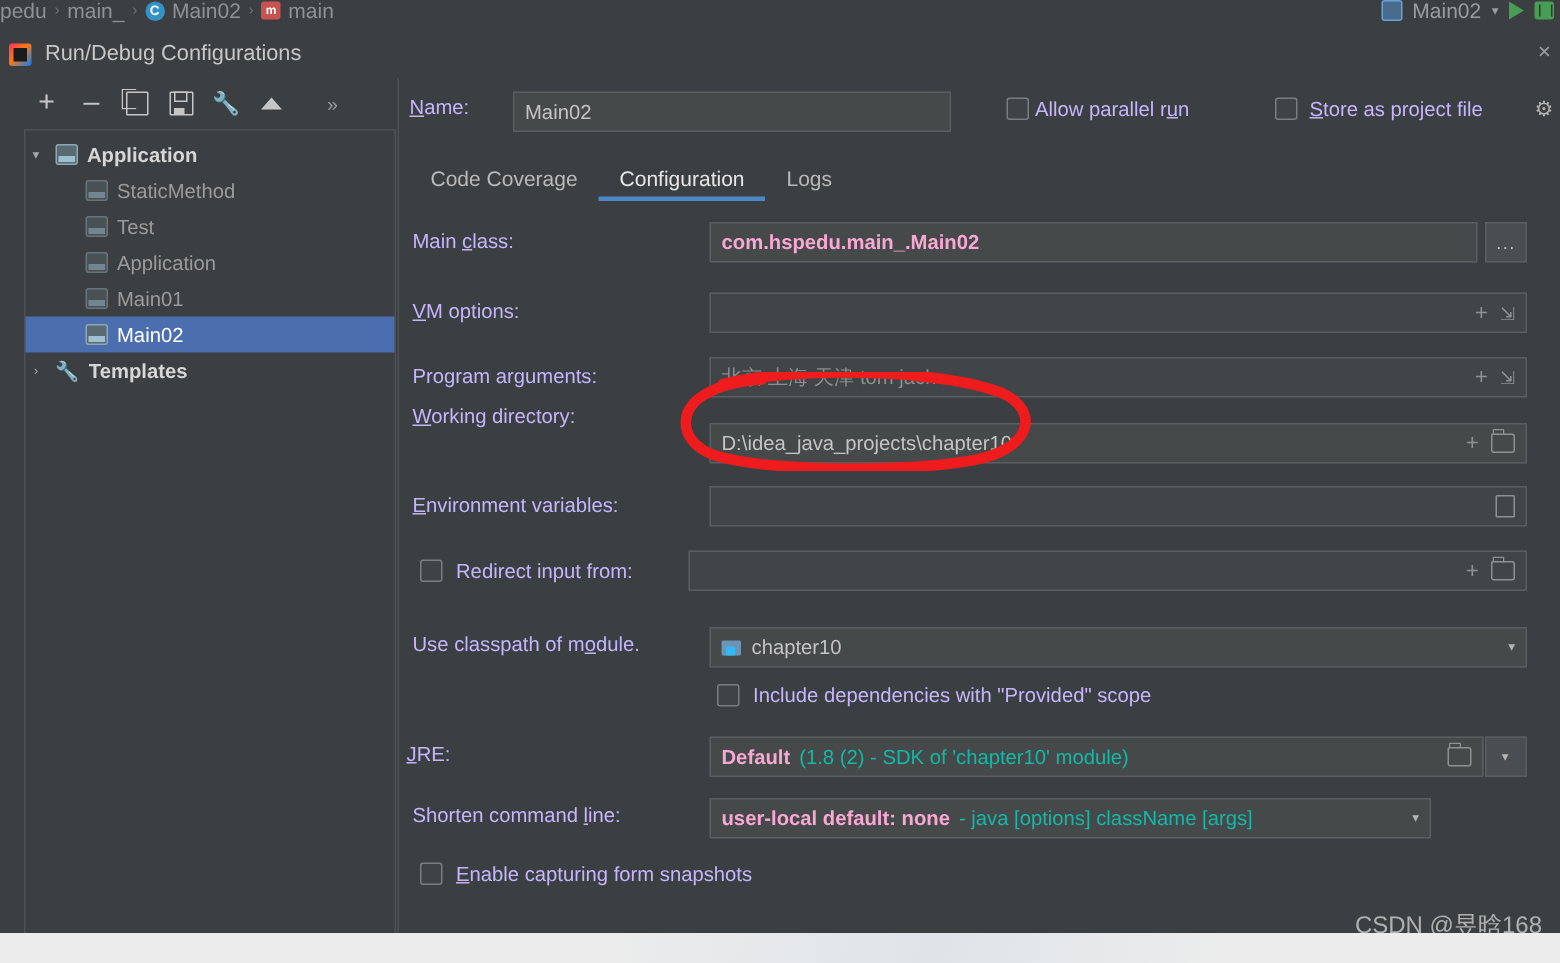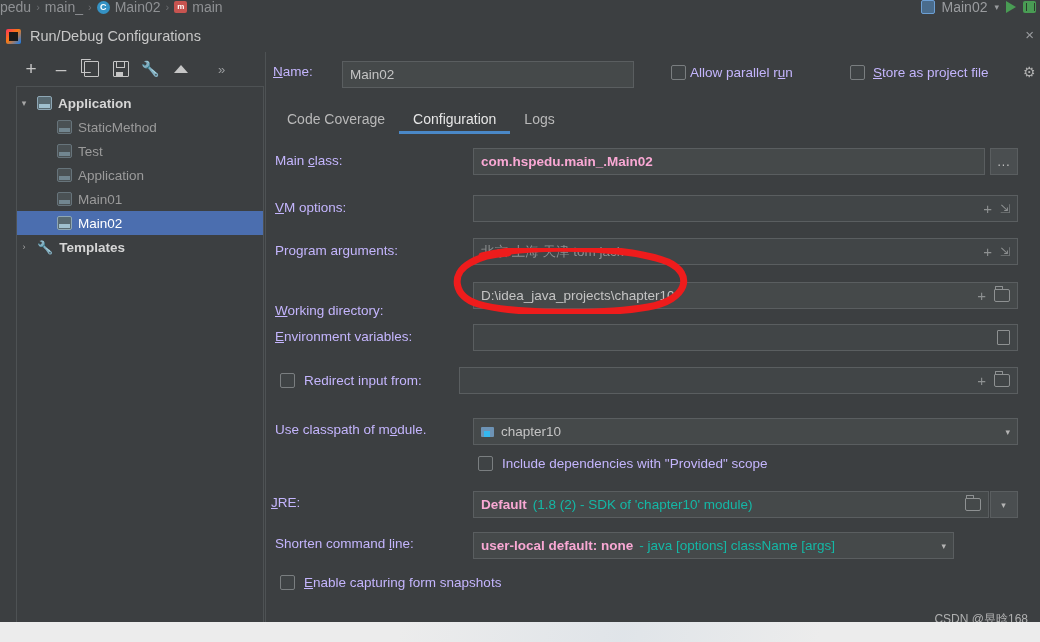--- a/index.html
+++ b/index.html
@@ -140,21 +140,21 @@
   
   .mod-icon{width:14px;height:12px;position:relative;flex:0 0 14px;margin-right:6px;}
   .mod-icon:before{content:"";position:absolute;left:0;top:1px;width:13px;height:10px;
     background:#6d93b5;border-radius:1px;}
   .mod-icon:after{content:"";position:absolute;left:3px;top:5px;width:6px;height:6px;background:#35b8ef;}
 
   
   #annot{position:absolute;left:452px;top:228px;width:240px;height:66px;pointer-events:none;}
 
   
-  #wm{position:absolute;right:12px;bottom:14px;font-size:12px;color:#c9c9c9;opacity:.82;}
+  #wm{position:absolute;right:12px;bottom:14px;font-size:16px;color:#c9c9c9;opacity:.82;}
 
   
   #bottom-sliver{position:absolute;left:0;bottom:0;width:1040px;height:20px;background:#ececec;}
   #bottom-sliver .ghost{position:absolute;left:400px;top:0;width:560px;height:20px;
      background:linear-gradient(105deg,rgba(255,255,255,0) 0%,rgba(214,222,230,.55) 40%,rgba(255,255,255,0) 75%);}
 </style>
 </head>
 <body>
 
 <div id="ide-strip">
@@ -307,21 +307,21 @@
       <span class="lbl">Program ar<span class="u">g</span>uments:</span>
     </div>
     <div class="field ro" style="position:absolute;left:207px;top:186px;width:545px;">
       <span class="ph">北京 上海 天津 tom jack</span>
       <span class="fbtns">
         <span class="plus-g">+</span>
         <span class="expand-g">⇲</span>
       </span>
     </div>
 
-    <div class="row" style="left:9px;top:251px;text-align:center;">
+    <div class="row" style="left:9px;top:218px;text-align:center;">
       <span class="lbl"><span class="u">W</span>orking directory:</span>
     </div>
     <div class="field" style="position:absolute;left:207px;top:230px;width:545px;">
       <span>D:\idea_java_projects\chapter10</span>
       <span class="fbtns">
         <span class="plus-g">+</span>
         <span class="folder-g"></span>
       </span>
     </div>
 

